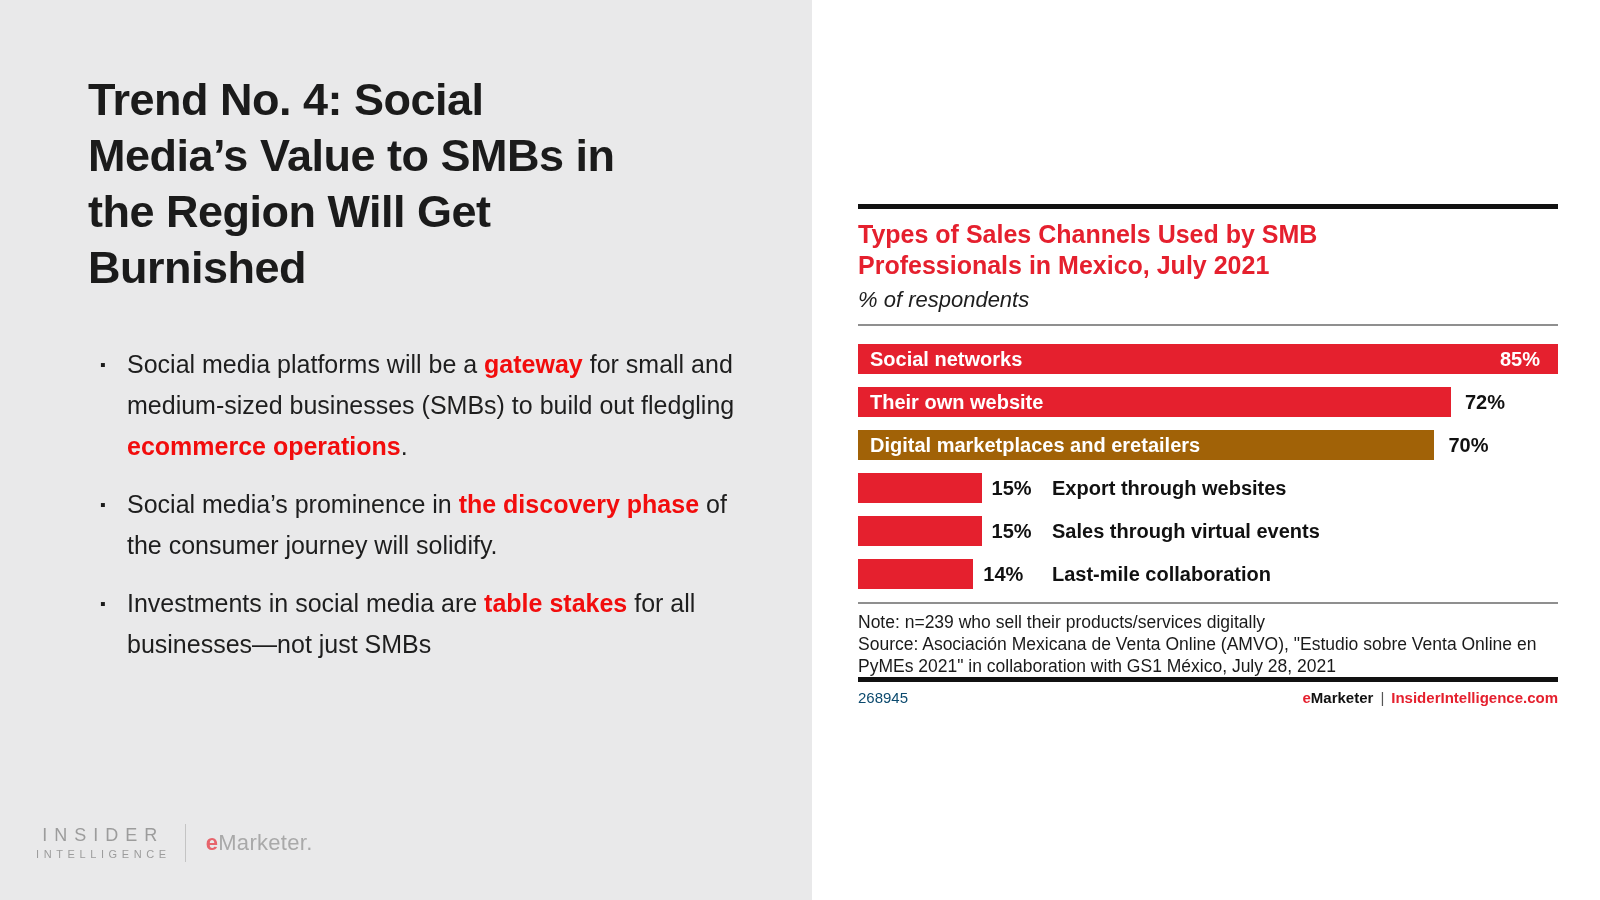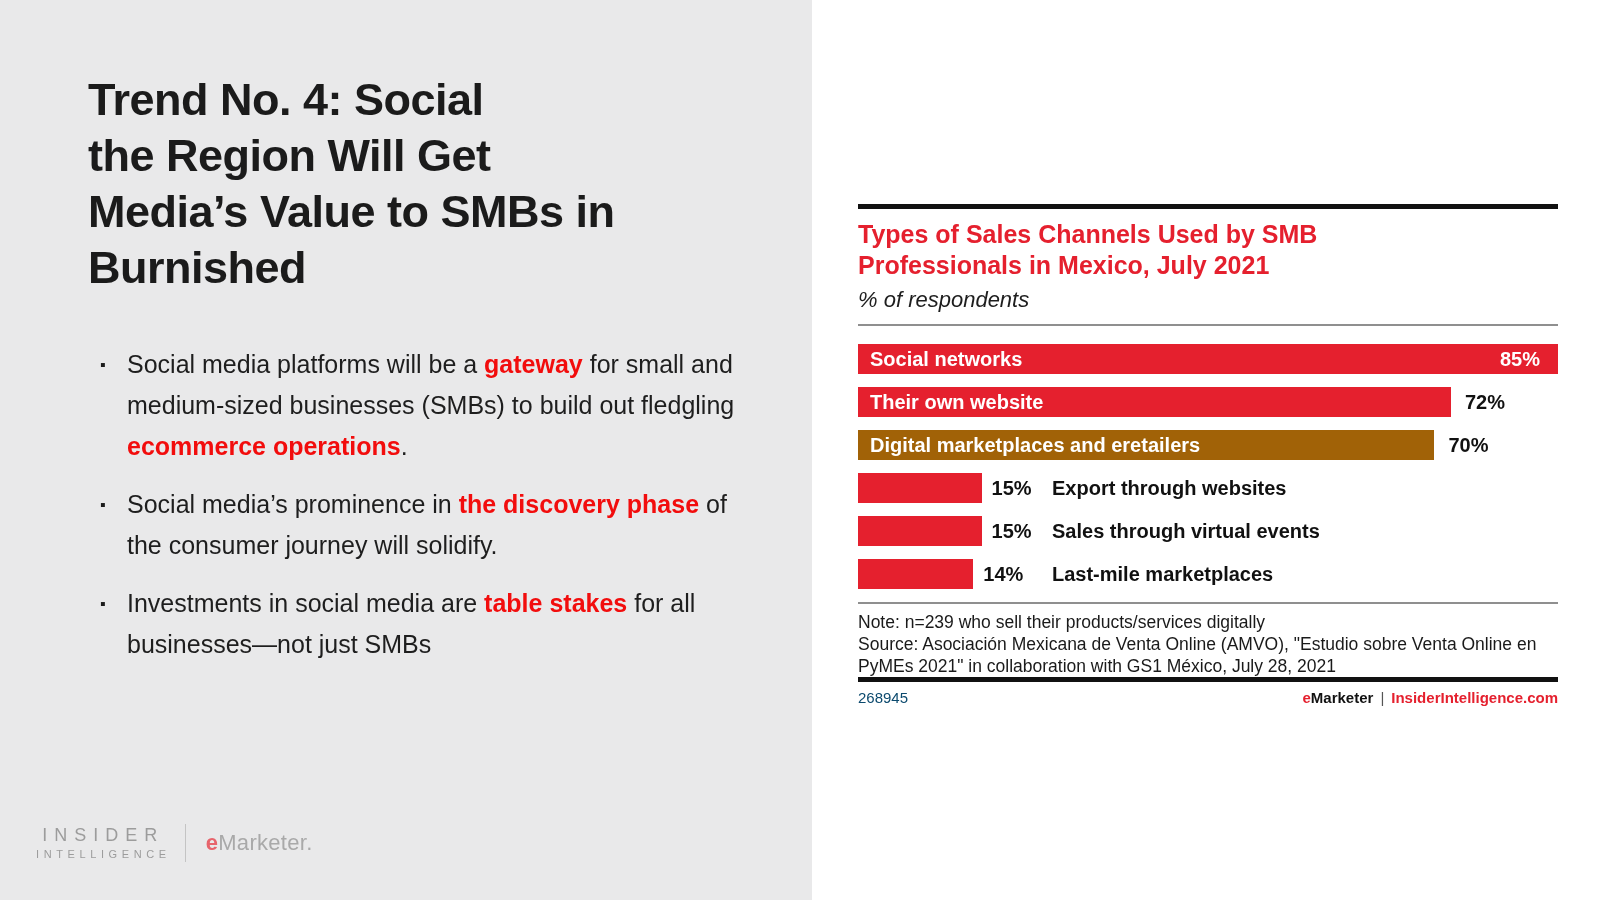--- a/index.html
+++ b/index.html
@@ -42,22 +42,22 @@
   .cf-site{color:#e5202e;text-decoration:none;font-weight:bold;}
 </style>
 </head>
 <body>
 
 <div class="slide">
 
   <div class="left-panel">
     <div class="headline">
         <div>Trend No. 4: Social</div>
+        <div>Media’s Value to SMBs in</div>
         <div>the Region Will Get</div>
-        <div>Media’s Value to SMBs in</div>
         <div>Burnished</div>
       </div>
     <div class="bullets">
         <div class="bullet">
           <span class="marker">▪</span>
           <div class="btext"><span>Social media platforms will be a </span><span class="em-red">gateway</span><span>  for small and medium-sized businesses (SMBs) to build out fledgling </span><span class="em-red">ecommerce operations</span><span>.</span></div>
         </div>
         <div class="bullet">
           <span class="marker">▪</span>
           <div class="btext"><span>Social media’s prominence in </span><span class="em-red">the discovery phase</span><span> of the consumer journey will solidify.</span></div>
@@ -109,21 +109,21 @@
           <span class="bar-out" style="left: 194px;">Export through websites</span>
           <div class="bar" style="width: 17.6471%; background: rgb(229, 32, 46);"></div>
         </div>
         <div class="bar-row">
           <span class="bar-out" style="left: calc(17.6471% + 10px);">15%</span>
           <span class="bar-out" style="left: 194px;">Sales through virtual events</span>
           <div class="bar" style="width: 17.6471%; background: rgb(229, 32, 46);"></div>
         </div>
         <div class="bar-row">
           <span class="bar-out" style="left: calc(16.4706% + 10px);">14%</span>
-          <span class="bar-out" style="left: 194px;">Last-mile marketplaces</span>
+          <span class="bar-out" style="left: 194px;">Last-mile collaboration</span>
           <div class="bar" style="width: 16.4706%; background: rgb(229, 32, 46);"></div>
         </div>
       </div>
     <div class="rule-thin"></div>
     <div class="note">
         <div>Note: n=239 who sell their products/services digitally</div>
         <div>Source: Asociación Mexicana de Venta Online (AMVO), "Estudio sobre Venta Online en</div>
         <div>PyMEs 2021" in collaboration with GS1 México, July 28, 2021</div>
       </div>
     <div class="rule-thick"></div>

